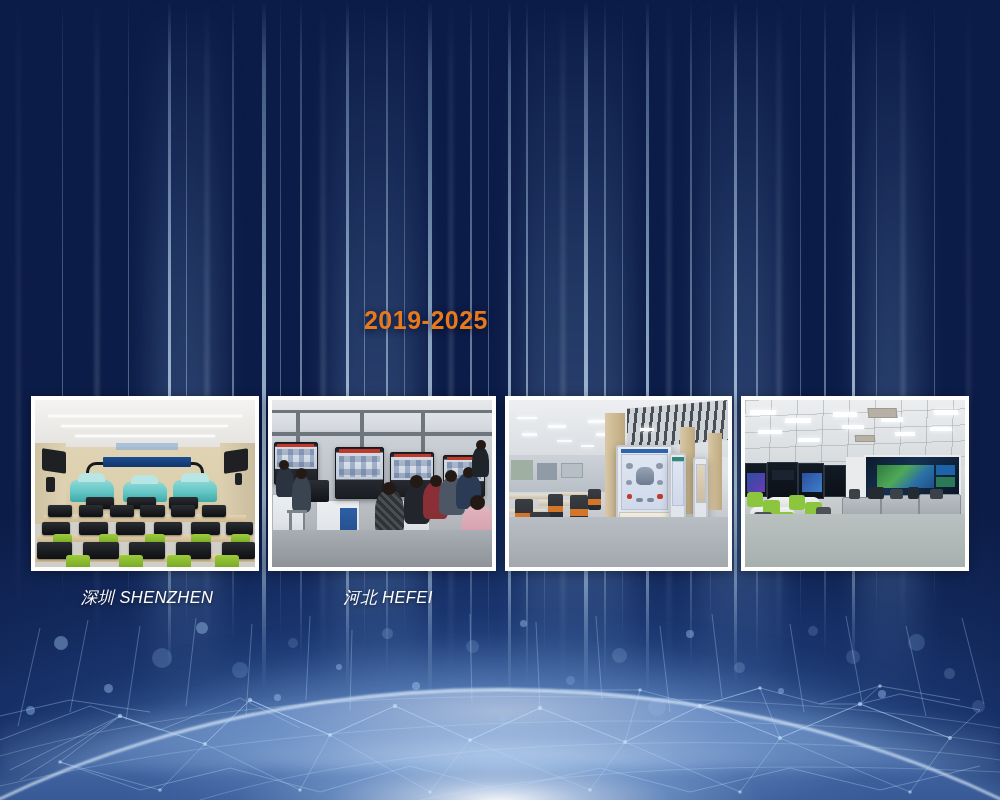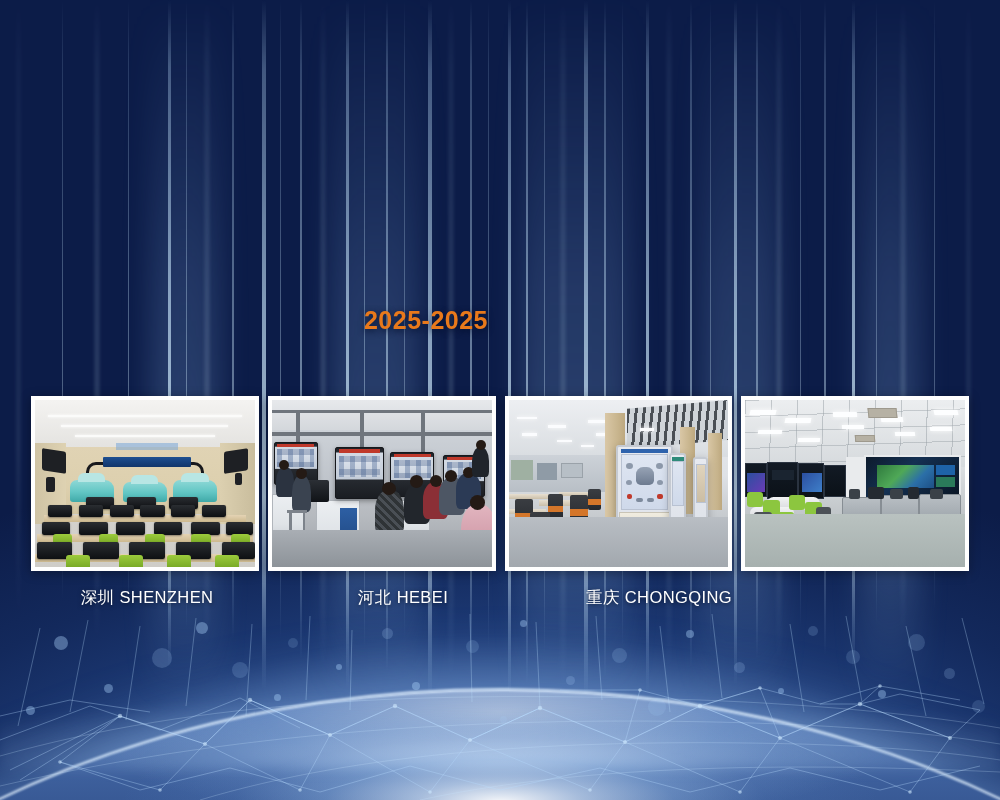--- a/index.html
+++ b/index.html
@@ -135,21 +135,21 @@
   .photo-inner {
     position:relative;
     width:100%; height:100%;
     overflow:hidden;
     background:#8a9aa8;
   }
 
   .captions {
     position:absolute; left:31px; top:584px;
     width:938px; height:26px;
-    display:flex; gap:24px; z-index:25;
+    display:flex; gap:9px; z-index:25;font-style:italic;
   }
   .caption {
     width:232px;
     color:#ffffff;
     font-size:16.5px;
     line-height:26px;
     text-align:center;
     letter-spacing:0.4px;
     text-shadow:0 1px 4px rgba(0,0,0,0.55);
     white-space:nowrap;
@@ -383,21 +383,21 @@
     <div class="dot" style="left:808px; top:626px; width:10px; height:10px; opacity:.45;"></div>
     <div class="dot" style="left:846px; top:650px; width:14px; height:14px; opacity:.4;"></div>
     <div class="dot" style="left:878px; top:690px; width:8px;  height:8px;"></div>
     <div class="dot" style="left:908px; top:634px; width:17px; height:17px; opacity:.45;"></div>
     <div class="dot" style="left:944px; top:668px; width:11px; height:11px; opacity:.5;"></div>
     <div class="dot" style="left:972px; top:700px; width:13px; height:13px; opacity:.4;"></div>
     <div class="dot" style="left:26px;  top:706px; width:9px;  height:9px;"></div>
     <div class="dot" style="left:500px; top:716px; width:7px;  height:7px; opacity:.35;"></div>
   </div>
 
-  <div class="years">2025-2025</div>
+  <div class="years">2019-2025</div>
 
   <div class="photos">
 
     <div class="photo">
       <div class="photo-inner p1">
         <div class="ceiling"></div>
         <div class="ceil-line" style="left:6%; top:9%;  width:88%;"></div>
         <div class="ceil-line" style="left:12%;top:15%; width:76%;"></div>
         <div class="ceil-line" style="left:18%;top:21%; width:64%;"></div>
         <div class="backwall"></div>
@@ -647,17 +647,16 @@
         <div style="position:absolute;left:20%;top:77%;width:9%; height:4%;background:#2f3338;border-radius:40%;"></div>
         <div style="position:absolute;left:10%;top:71%;width:8%; height:3.5%;background:#2f3338;border-radius:40%;"></div>
 
         <div class="floor4"></div>
       </div>
     </div>
   </div>
 
   <div class="captions">
     <div class="caption">深圳 SHENZHEN</div>
-    <div class="caption">河北 HEBEI</div>
-    <div class="caption">重庆 CHONGQING</div>
+    <div class="caption">河北 HEFEI</div>
   </div>
 
 </div>
 
 </body></html>

